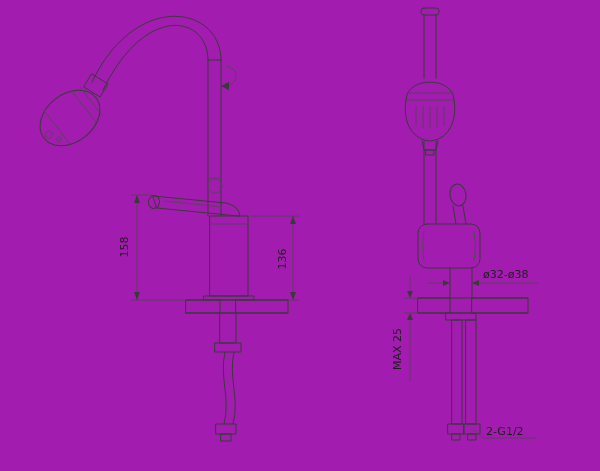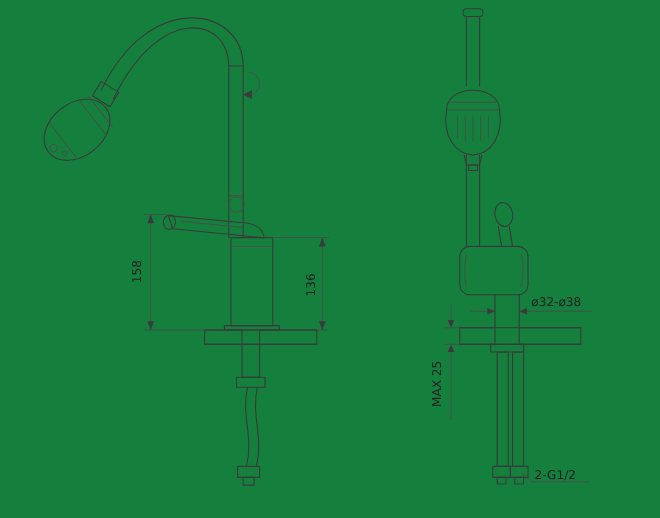--- a/index.html
+++ b/index.html
@@ -1,16 +1,16 @@
 <!DOCTYPE html>
 <html><head>
 <meta charset="utf-8">
 <style>
   html,body{margin:0;padding:0;background:#fff;}
-  #stage{position:relative;width:600px;height:471px;background:#15803d;overflow:hidden;
+  #stage{position:relative;width:600px;height:471px;background:#a21caf;overflow:hidden;
          font-family:"DejaVu Sans",sans-serif;}
   svg{position:absolute;left:0;top:0;}
   text{font-family:"DejaVu Sans",sans-serif;font-size:11px;fill:#1e1e1e;}
   .ln{stroke:#3a3a3a;stroke-width:1;fill:none;stroke-linecap:round;stroke-linejoin:round;}
   .thin{stroke:#4a4a4a;stroke-width:0.8;fill:none;}
   .arr{fill:#3a3a3a;stroke:none;}
 </style>
 </head>
 <body>
 

